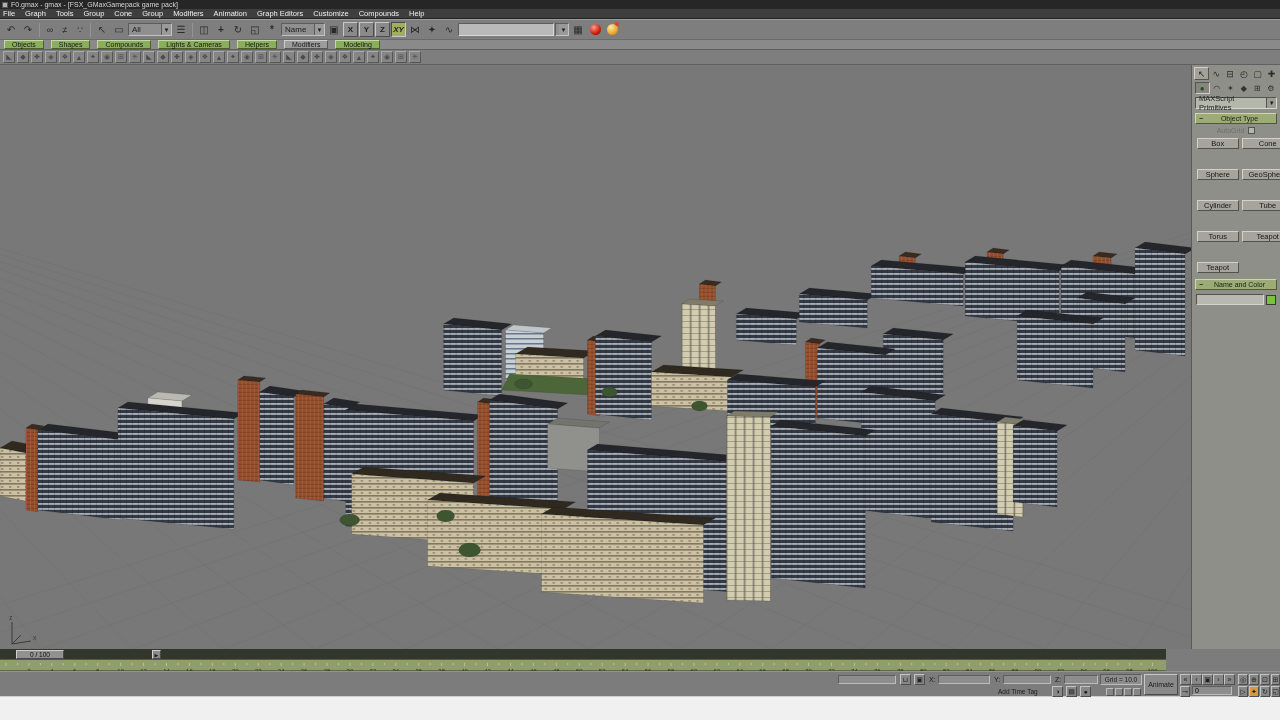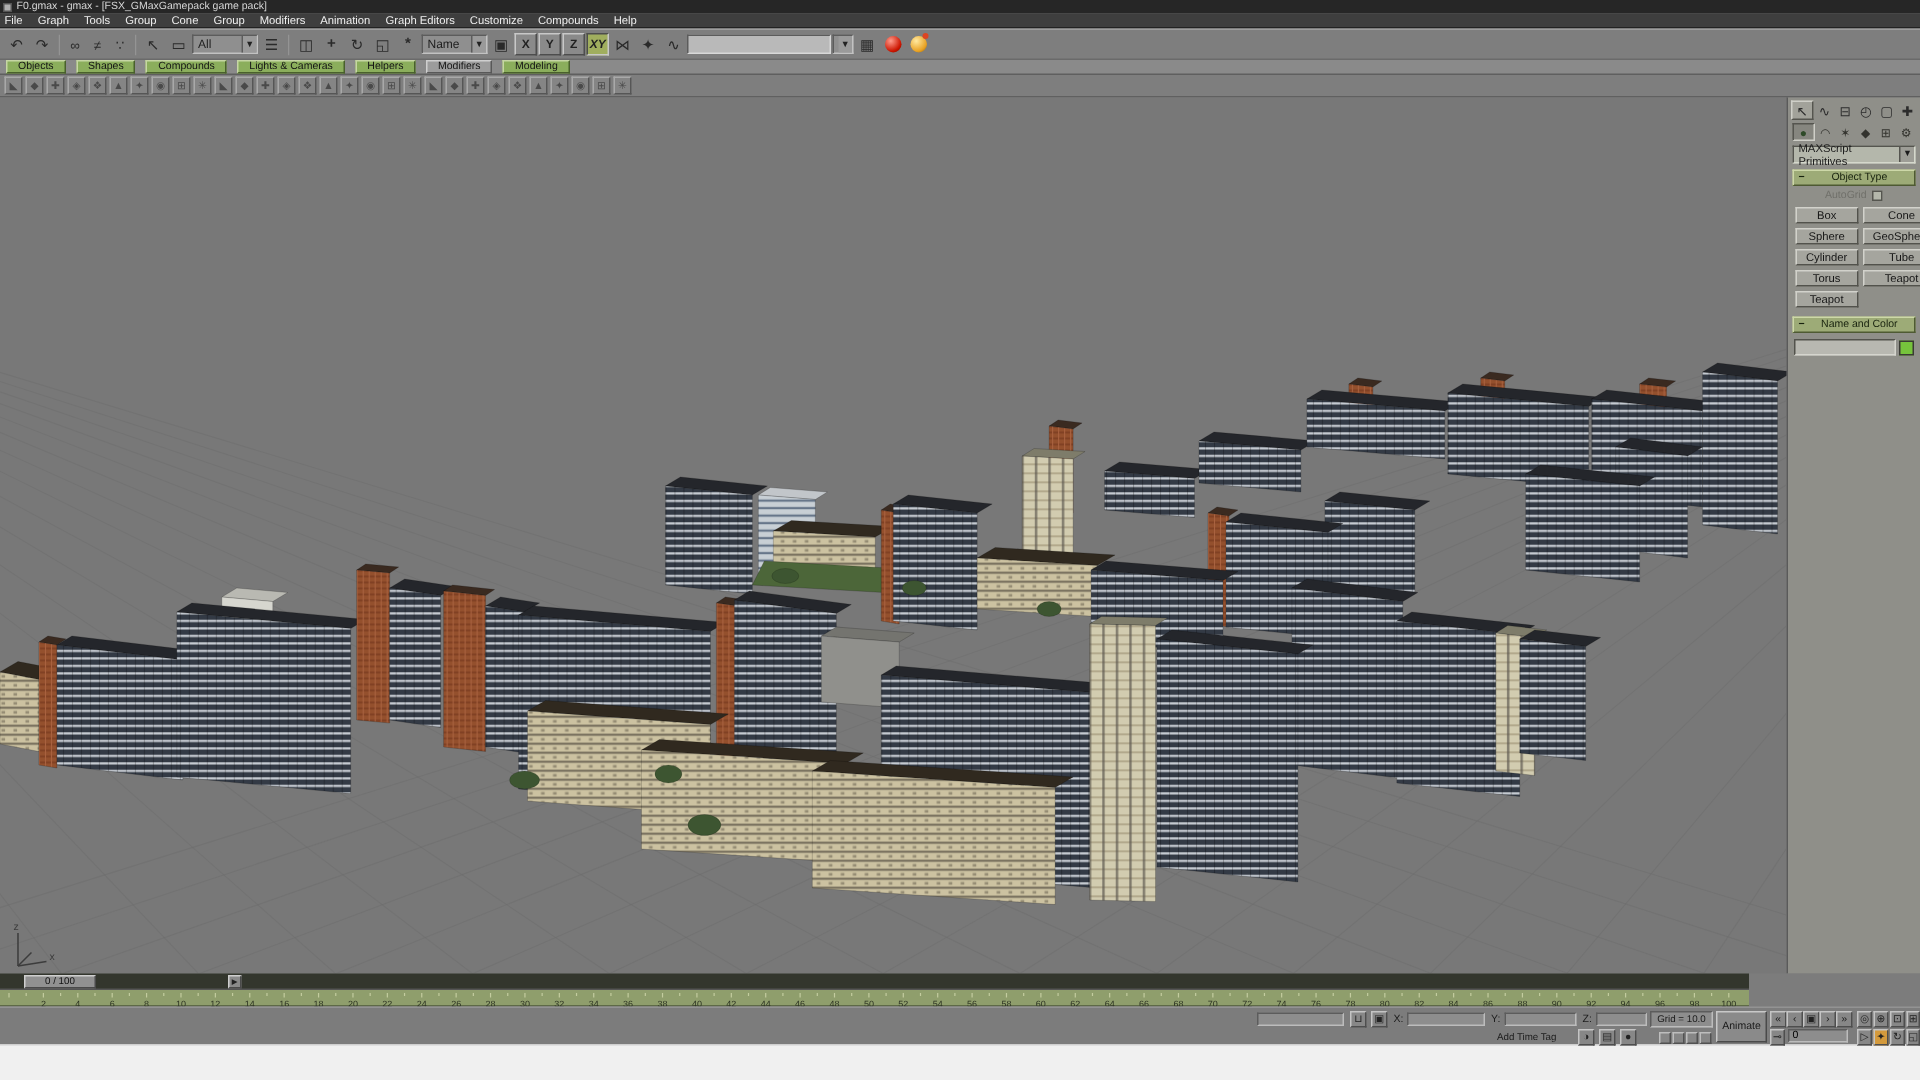--- a/index.html
+++ b/index.html
@@ -60,21 +60,21 @@
   .psubbtn.active{border:1px solid;border-color:#55554f #cfcfc8 #cfcfc8 #55554f;background:#86867f;color:#2e4a28;}
   .pdd{margin:2px 3px;height:12px;background:#b4b7ab;border:1px solid;border-color:#55554f #d5d8cc #d5d8cc #55554f;
     display:flex;align-items:center;padding-left:3px;font-size:7.5px;}
   .pdd .arrowbox{margin-left:auto;width:10px;height:10px;background:#9d9d96;border-left:1px solid #55554f;
     display:flex;align-items:center;justify-content:center;font-size:6px;}
   .rollout{margin:4px 3px 1px;height:11px;background:#9dab77;border:1px solid;border-color:#cdd8a8 #4e5a33 #4e5a33 #cdd8a8;
     display:flex;align-items:center;font-size:7px;color:#18220e;padding:0 3px;gap:3px;}
   .rollout .minus{font-weight:bold;}
   .autogrid{display:flex;align-items:center;justify-content:center;gap:4px;height:11px;color:#70706a;font-size:7px;}
   .checkbox{width:7px;height:7px;background:#b4b7ab;border:1px solid #55554f;}
-  .obj-grid{display:grid;grid-template-columns:1fr 1fr;gap:3px 3px;padding:2px 5px;}
+  .obj-grid{display:grid;grid-template-columns:1fr 1fr;gap:20px 3px;padding:2px 5px;}
   .obj-btn{height:11px;background:#a5a59e;border:1px solid;border-color:#d2d2cb #52524c #52524c #d2d2cb;
     font-size:7.5px;color:#161616;display:flex;align-items:center;justify-content:center;}
   .namecolor{display:flex;align-items:center;gap:2px;padding:3px 4px;}
   .namefield{flex:1;height:11px;background:#b8b8b1;border:1px solid;border-color:#52524c #d5d5ce #d5d5ce #52524c;}
   .swatch{width:10px;height:10px;border:1px solid #3a3a35;}
 
   
   .timesliderrow{height:11px;background:#7c7c7c;position:relative;}
   .timeslidebar{position:absolute;left:0;top:0;width:1166px;height:11px;background:#33362d;border-bottom:1px solid #555;}
   .slider-thumb{position:absolute;left:16px;top:1px;width:48px;height:9px;background:#919191;

